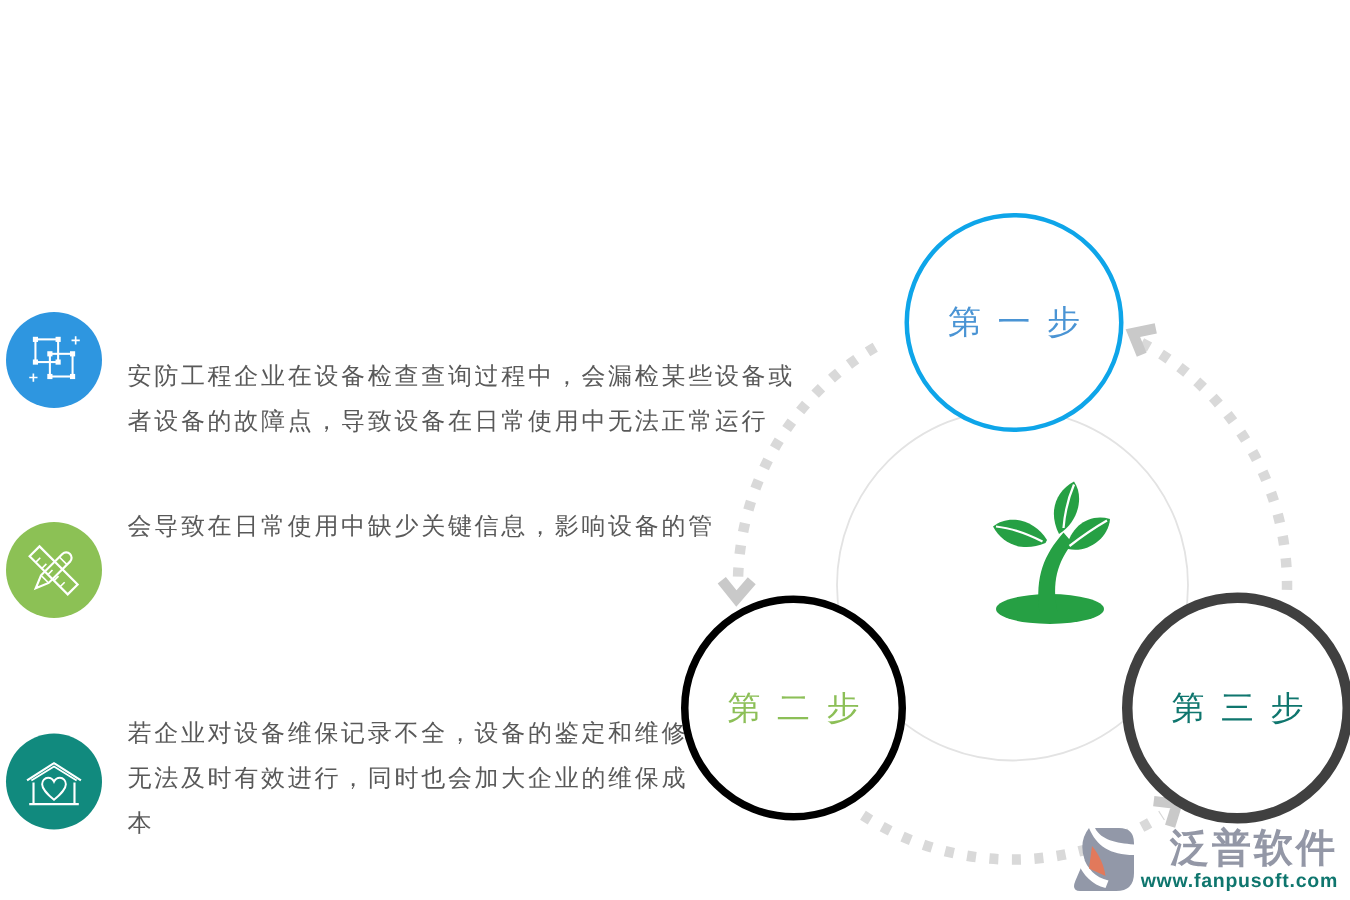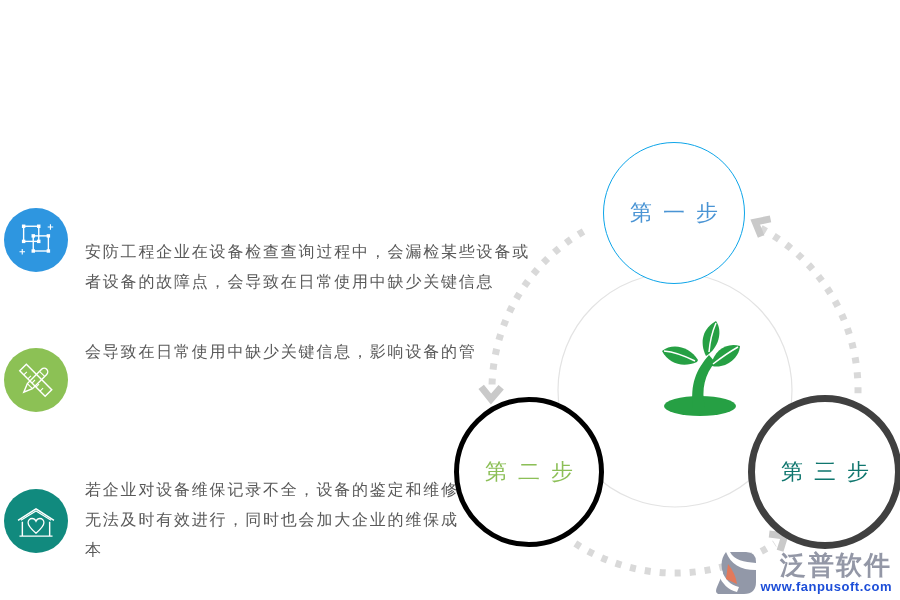--- a/index.html
+++ b/index.html
@@ -22,31 +22,31 @@
   #p1-text{top:213px;margin-top:24px;}
   #p2-text{top:337px;}
   #p3-text{top:475px;}
   
   #diagram-svg{position:absolute;left:450px;top:130px;z-index:0;}
   .step-circle{
     position:absolute;width:140px;height:140px;border-radius:50%;background:#fff;
     display:flex;align-items:center;justify-content:center;z-index:1;
     font-size:22px;letter-spacing:11px;text-indent:11px;font-weight:400;
   }
-  #step-1{left:603px;top:142px;border:1px solid #0ea5e9;color:#4a94d4;}
+  #step-1{left:603px;top:142px;border:3px solid #0ea5e9;color:#4a94d4;}
   #step-2{left:454px;top:397px;border:5px solid #000000;color:#8cbf57;}
   #step-3{left:748px;top:395px;border:7px solid #404040;color:#0f766e;}
   
   #branding{
     position:absolute;right:8px;bottom:6px;display:flex;align-items:center;z-index:2;
   }
   #brand-mark{margin-right:4px;margin-top:2px;}
   #brand-text-col{display:flex;flex-direction:column;align-items:flex-end;}
   #brand-name{font-size:26px;font-weight:bold;color:#9397a6;letter-spacing:2px;line-height:28px;}
-  #brand-url{font-size:13px;font-weight:bold;color:#1d4ed8;letter-spacing:0.5px;line-height:15px;}
+  #brand-url{font-size:13px;font-weight:bold;color:#0f766e;letter-spacing:0.5px;line-height:15px;}
 </style>
 </head>
 <body>
 
 <div class="problem-icon" id="p1-icon">
   <svg width="44" height="44" viewBox="0 0 64 64" fill="none" stroke="#ffffff" stroke-width="2">
     <rect x="14" y="12" width="22" height="22"></rect>
     <rect x="28" y="26" width="22" height="22"></rect>
     <g fill="#ffffff" stroke="none">
       <rect x="11.5" y="9.5" width="5" height="5"></rect>
@@ -59,21 +59,21 @@
         <rect x="47.5" y="45.5" width="5" height="5"></rect>
     </g>
     <g stroke-width="1.6">
       <path d="M53,9 v8 M49,13 h8"></path>
       <path d="M12,45 v8 M8,49 h8"></path>
     </g>
   </svg>
 </div>
 <div class="problem-text" id="p1-text">
   <div>安防工程企业在设备检查查询过程中，会漏检某些设备或</div>
-  <div>者设备的故障点，会导致在日常使用中缺少关键信息</div>
+  <div>者设备的故障点，导致设备在日常使用中无法正常运行</div>
 </div>
 
 <div class="problem-icon" id="p2-icon">
   <svg width="46" height="46" viewBox="0 0 64 64" fill="none" stroke="#ffffff" stroke-width="2">
     <g transform="rotate(-45 32 32)">
       <rect x="25" y="7" width="13" height="50"></rect>
       <path d="M25,15 h6 M25,23 h6 M25,31 h6 M25,39 h6 M25,47 h6" stroke-width="1.5"></path>
     </g>
     <g transform="rotate(45 32 32)">
       <path d="M27,16 a5,5 0 0 1 10,0 V44 L32,56 L27,44 Z"></path>

